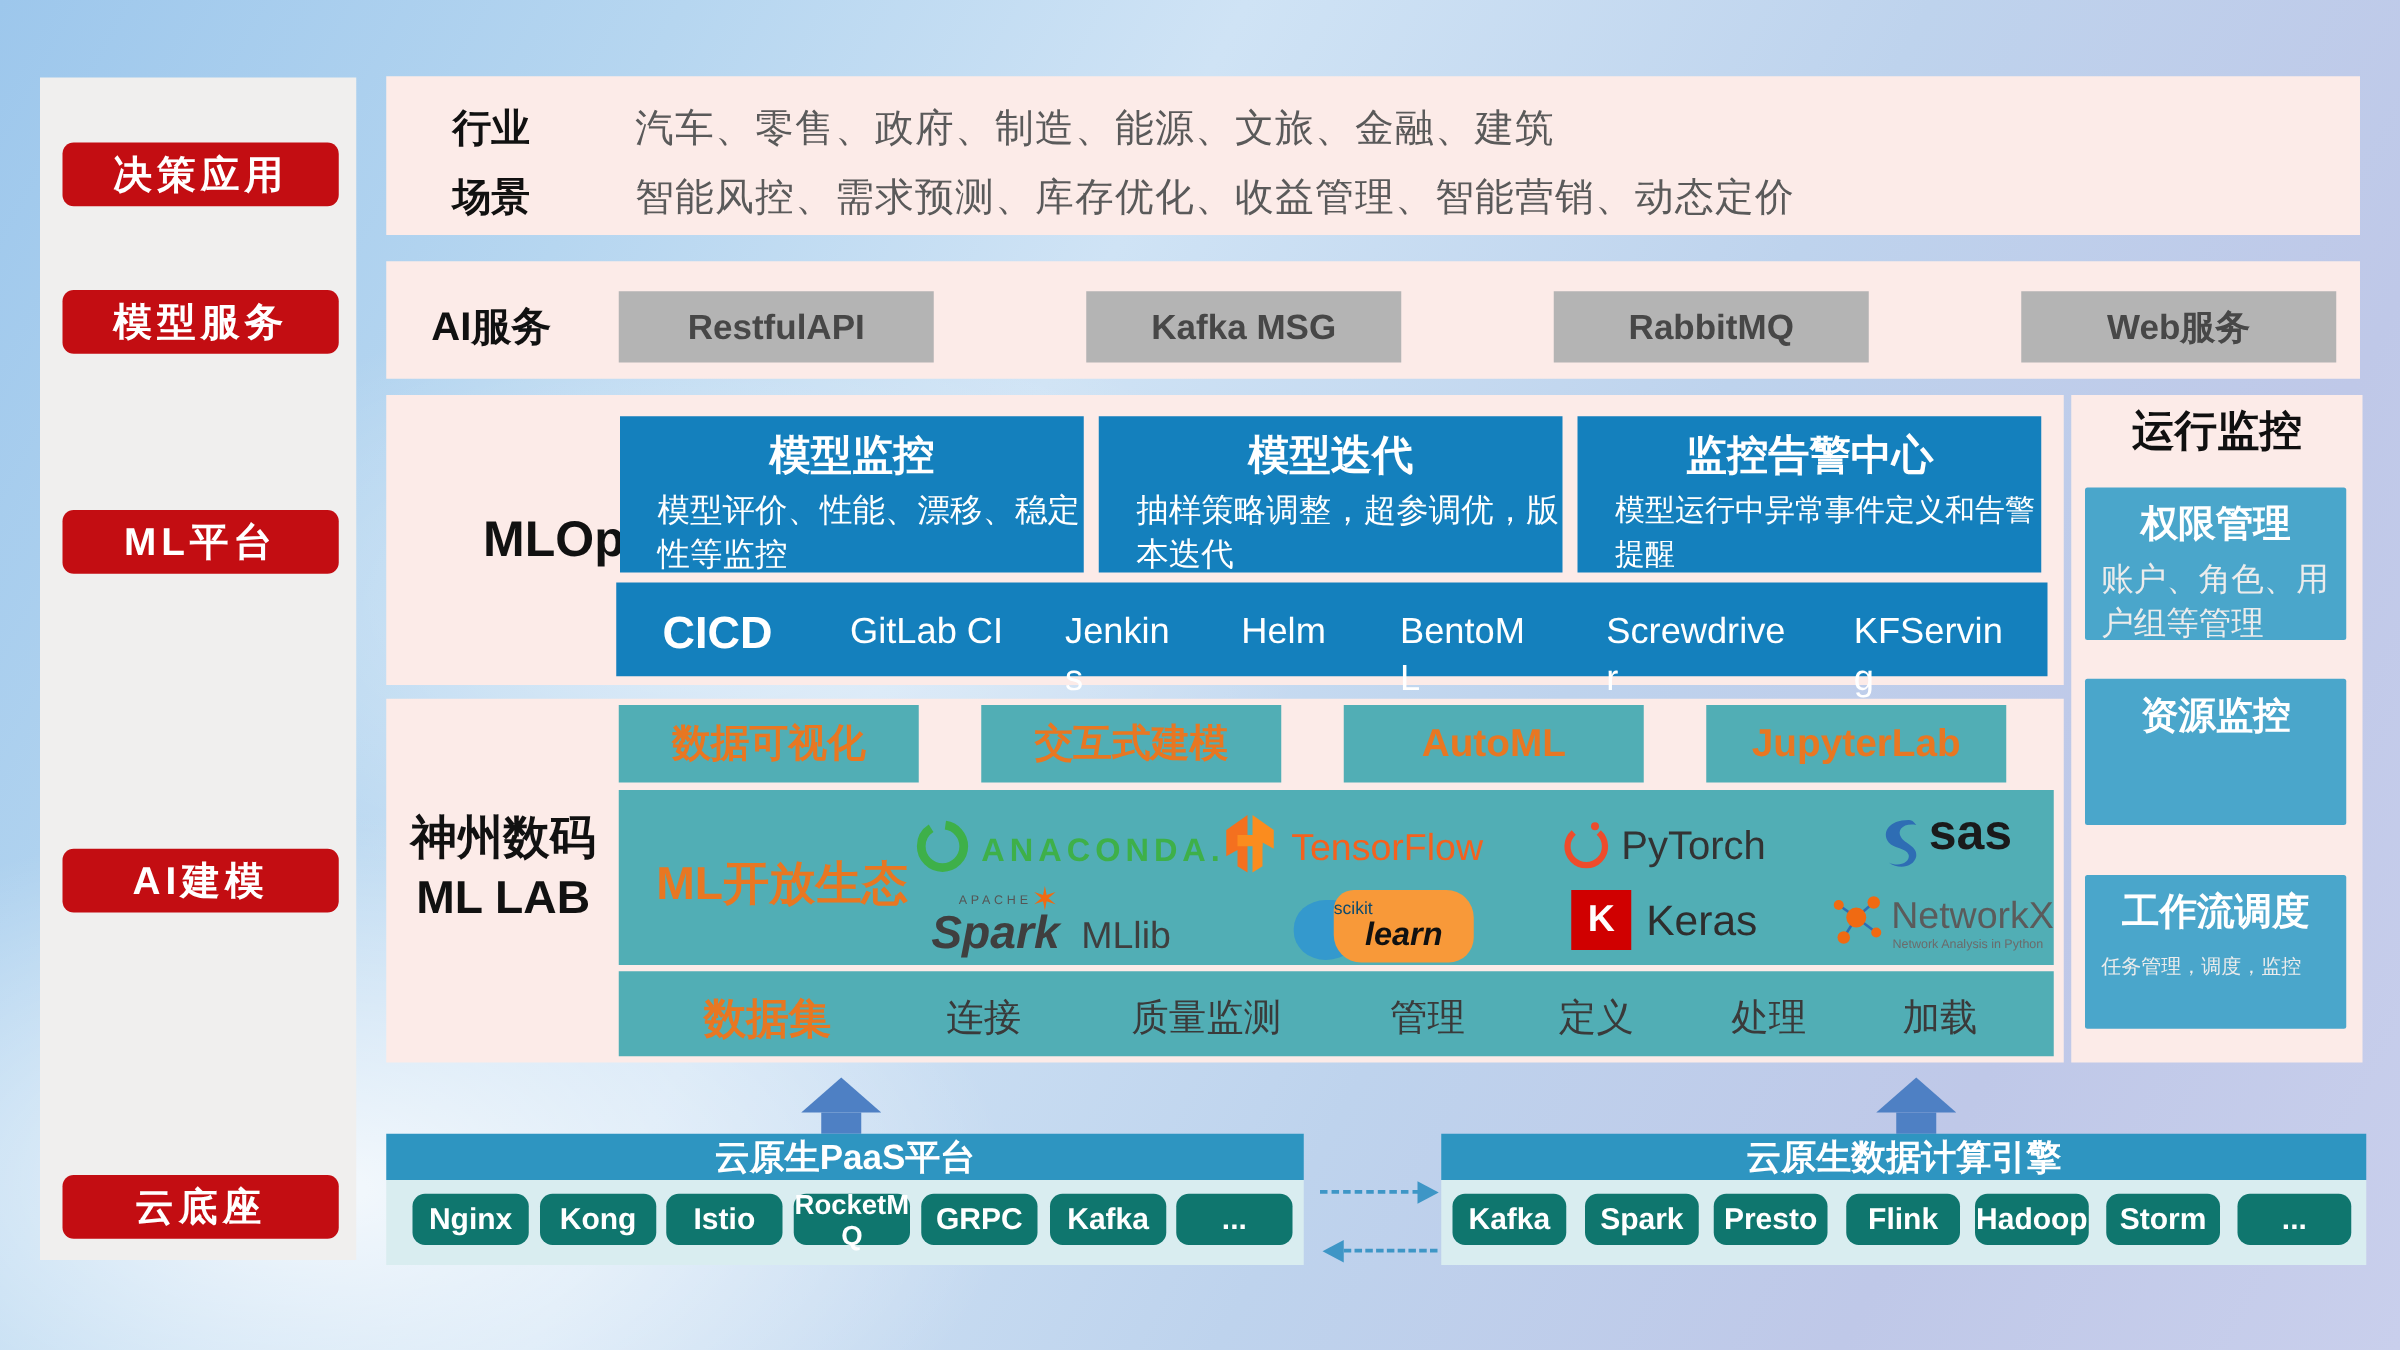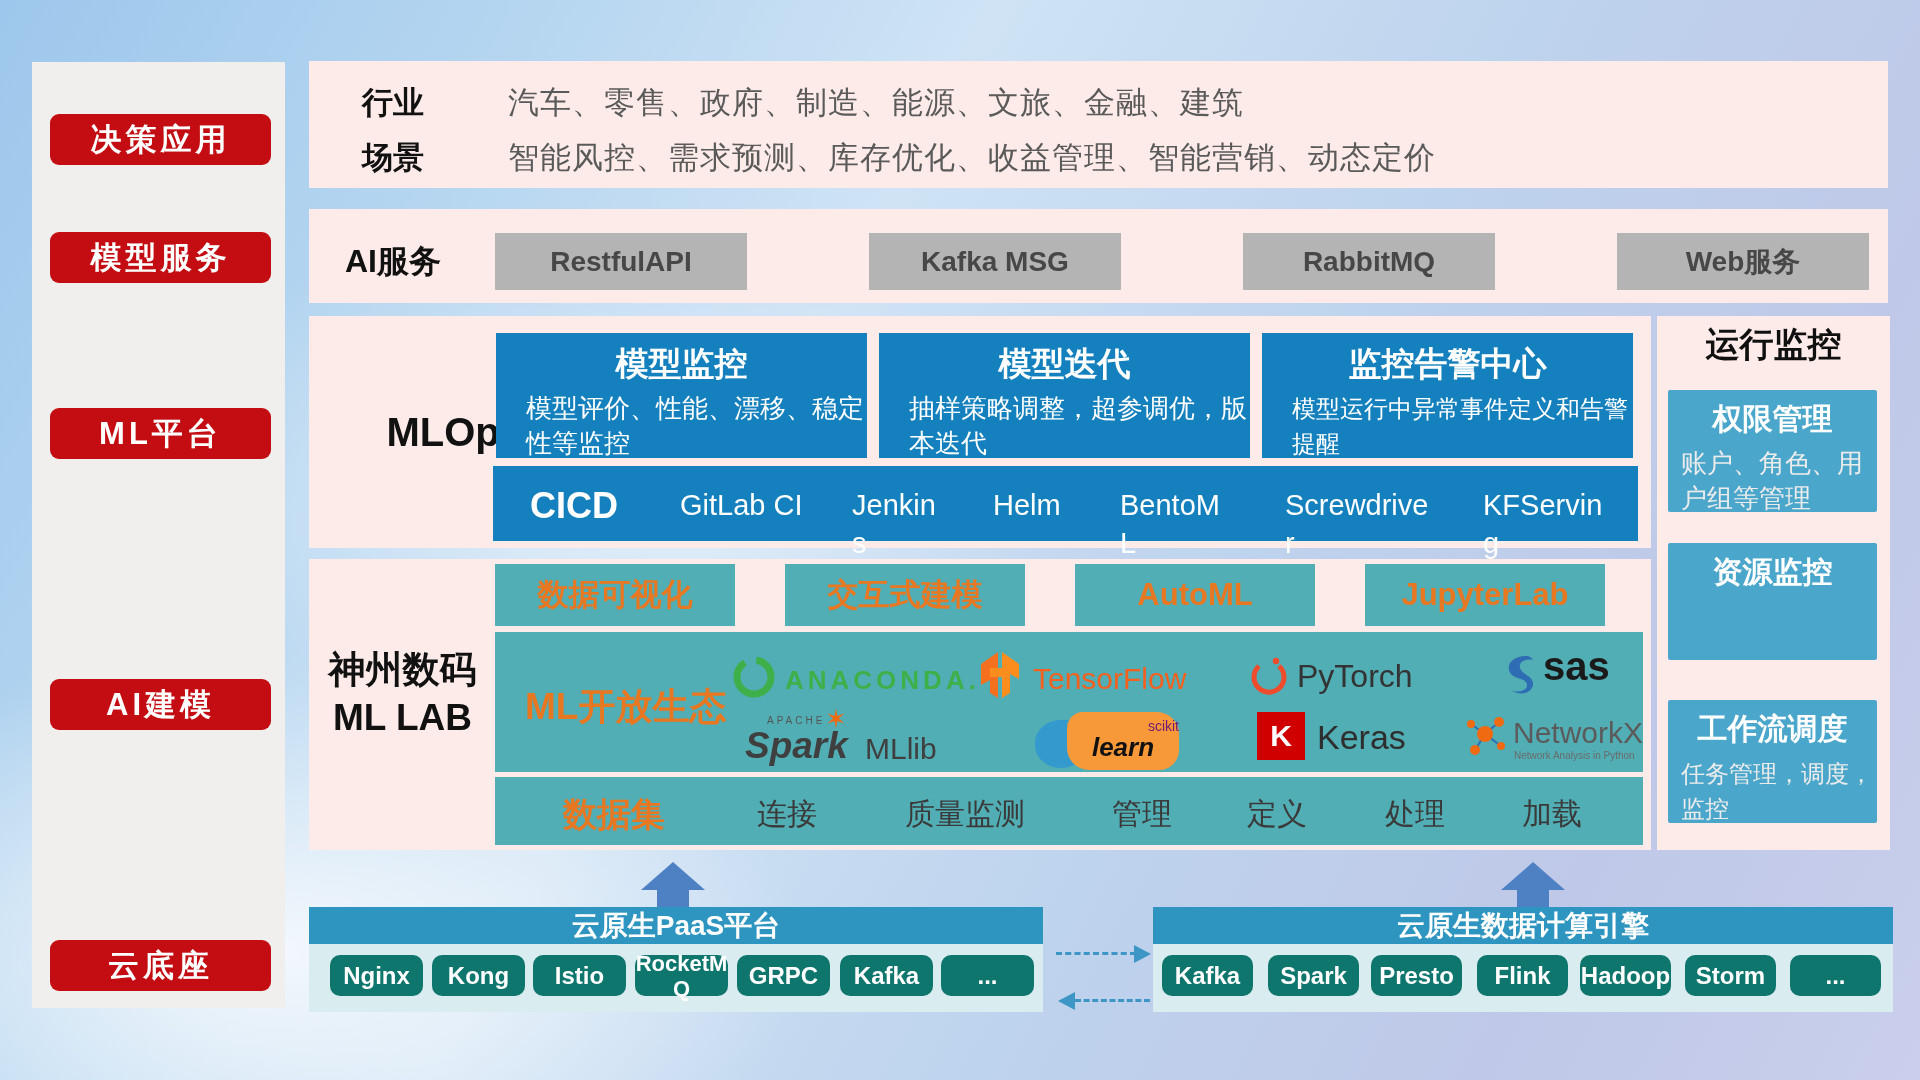--- a/index.html
+++ b/index.html
@@ -82,21 +82,21 @@
   <div class="ab" style="left:1657px;top:322px;width:233px;text-align:center;font-size:34px;font-weight:bold;color:#101010">运行监控</div>
   <div class="ab monbox" style="top:390px;height:122px">
     <div class="t">权限管理</div>
     <div class="d">账户、角色、用户组等管理</div>
   </div>
   <div class="ab monbox" style="top:543px;height:117px">
     <div class="t">资源监控</div>
   </div>
   <div class="ab monbox" style="top:700px;height:123px">
     <div class="t">工作流调度</div>
-    <div class="d" style="font-size:24px">任务管理，调度，监控</div>
+    <div class="d" style="font-size:16px">任务管理，调度，监控</div>
   </div>
 
   <div class="ab pink" style="left:309px;top:559px;width:1342px;height:291px"></div>
   <div class="ab" style="left:309px;top:646px;width:187px;text-align:center;font-size:37px;font-weight:bold;color:#111;line-height:48px">
     <div>神州数码</div>
     <div>ML LAB</div>
   </div>
   <div class="ab fc tealhdr" style="left:495px">数据可视化</div>
   <div class="ab fc tealhdr" style="left:785px">交互式建模</div>
   <div class="ab fc tealhdr" style="left:1075px">AutoML</div>
@@ -128,21 +128,21 @@
       </svg>
     <div class="ab" style="left:1048px;top:12px;font-size:40px;font-weight:bold;color:#1a1a1a">sas</div>
 
     <div class="ab" style="left:272px;top:83px;font-size:10px;letter-spacing:3px;color:#555">APACHE</div>
     <div class="ab" style="left:250px;top:93px;font-size:37px;font-weight:bold;font-style:italic;color:#3f3f3f">Spark</div>
     <div class="ab" style="left:330px;top:72px;font-size:26px;color:#f06a12">✶</div>
     <div class="ab" style="left:370px;top:100px;font-size:30px;color:#3f3f3f">MLlib</div>
 
     <div class="ab" style="left:540px;top:88px;width:54px;height:48px;border-radius:50% 45% 55% 50%;background:#3499cd"></div>
     <div class="ab" style="left:572px;top:80px;width:112px;height:58px;border-radius:16px 22px 20px 22px;background:#f89939">
-      <div style="text-align:right;font-size:14px;color:#701a75;margin-top:6px">scikit</div>
+      <div style="text-align:left;font-size:14px;color:#0c4a6e;margin-top:6px">scikit</div>
       <div style="text-align:center;font-size:26px;font-weight:bold;font-style:italic;color:#111;margin-top:-2px">learn</div>
     </div>
 
     <div class="ab fc" style="left:762px;top:80px;width:48px;height:48px;background:#d00000;color:#fff;font-size:30px;font-weight:bold">K</div>
     <div class="ab" style="left:822px;top:86px;font-size:34px;color:#2e2e2e">Keras</div>
 
     <svg class="ab" style="left:968px;top:80px" width="48" height="48" viewBox="0 0 48 48">
         <line x1="22" y1="22" x2="8" y2="12" stroke="#2e6db4" stroke-width="2"></line>
         <line x1="22" y1="22" x2="36" y2="10" stroke="#2e6db4" stroke-width="2"></line>
         <line x1="22" y1="22" x2="12" y2="38" stroke="#2e6db4" stroke-width="2"></line>

